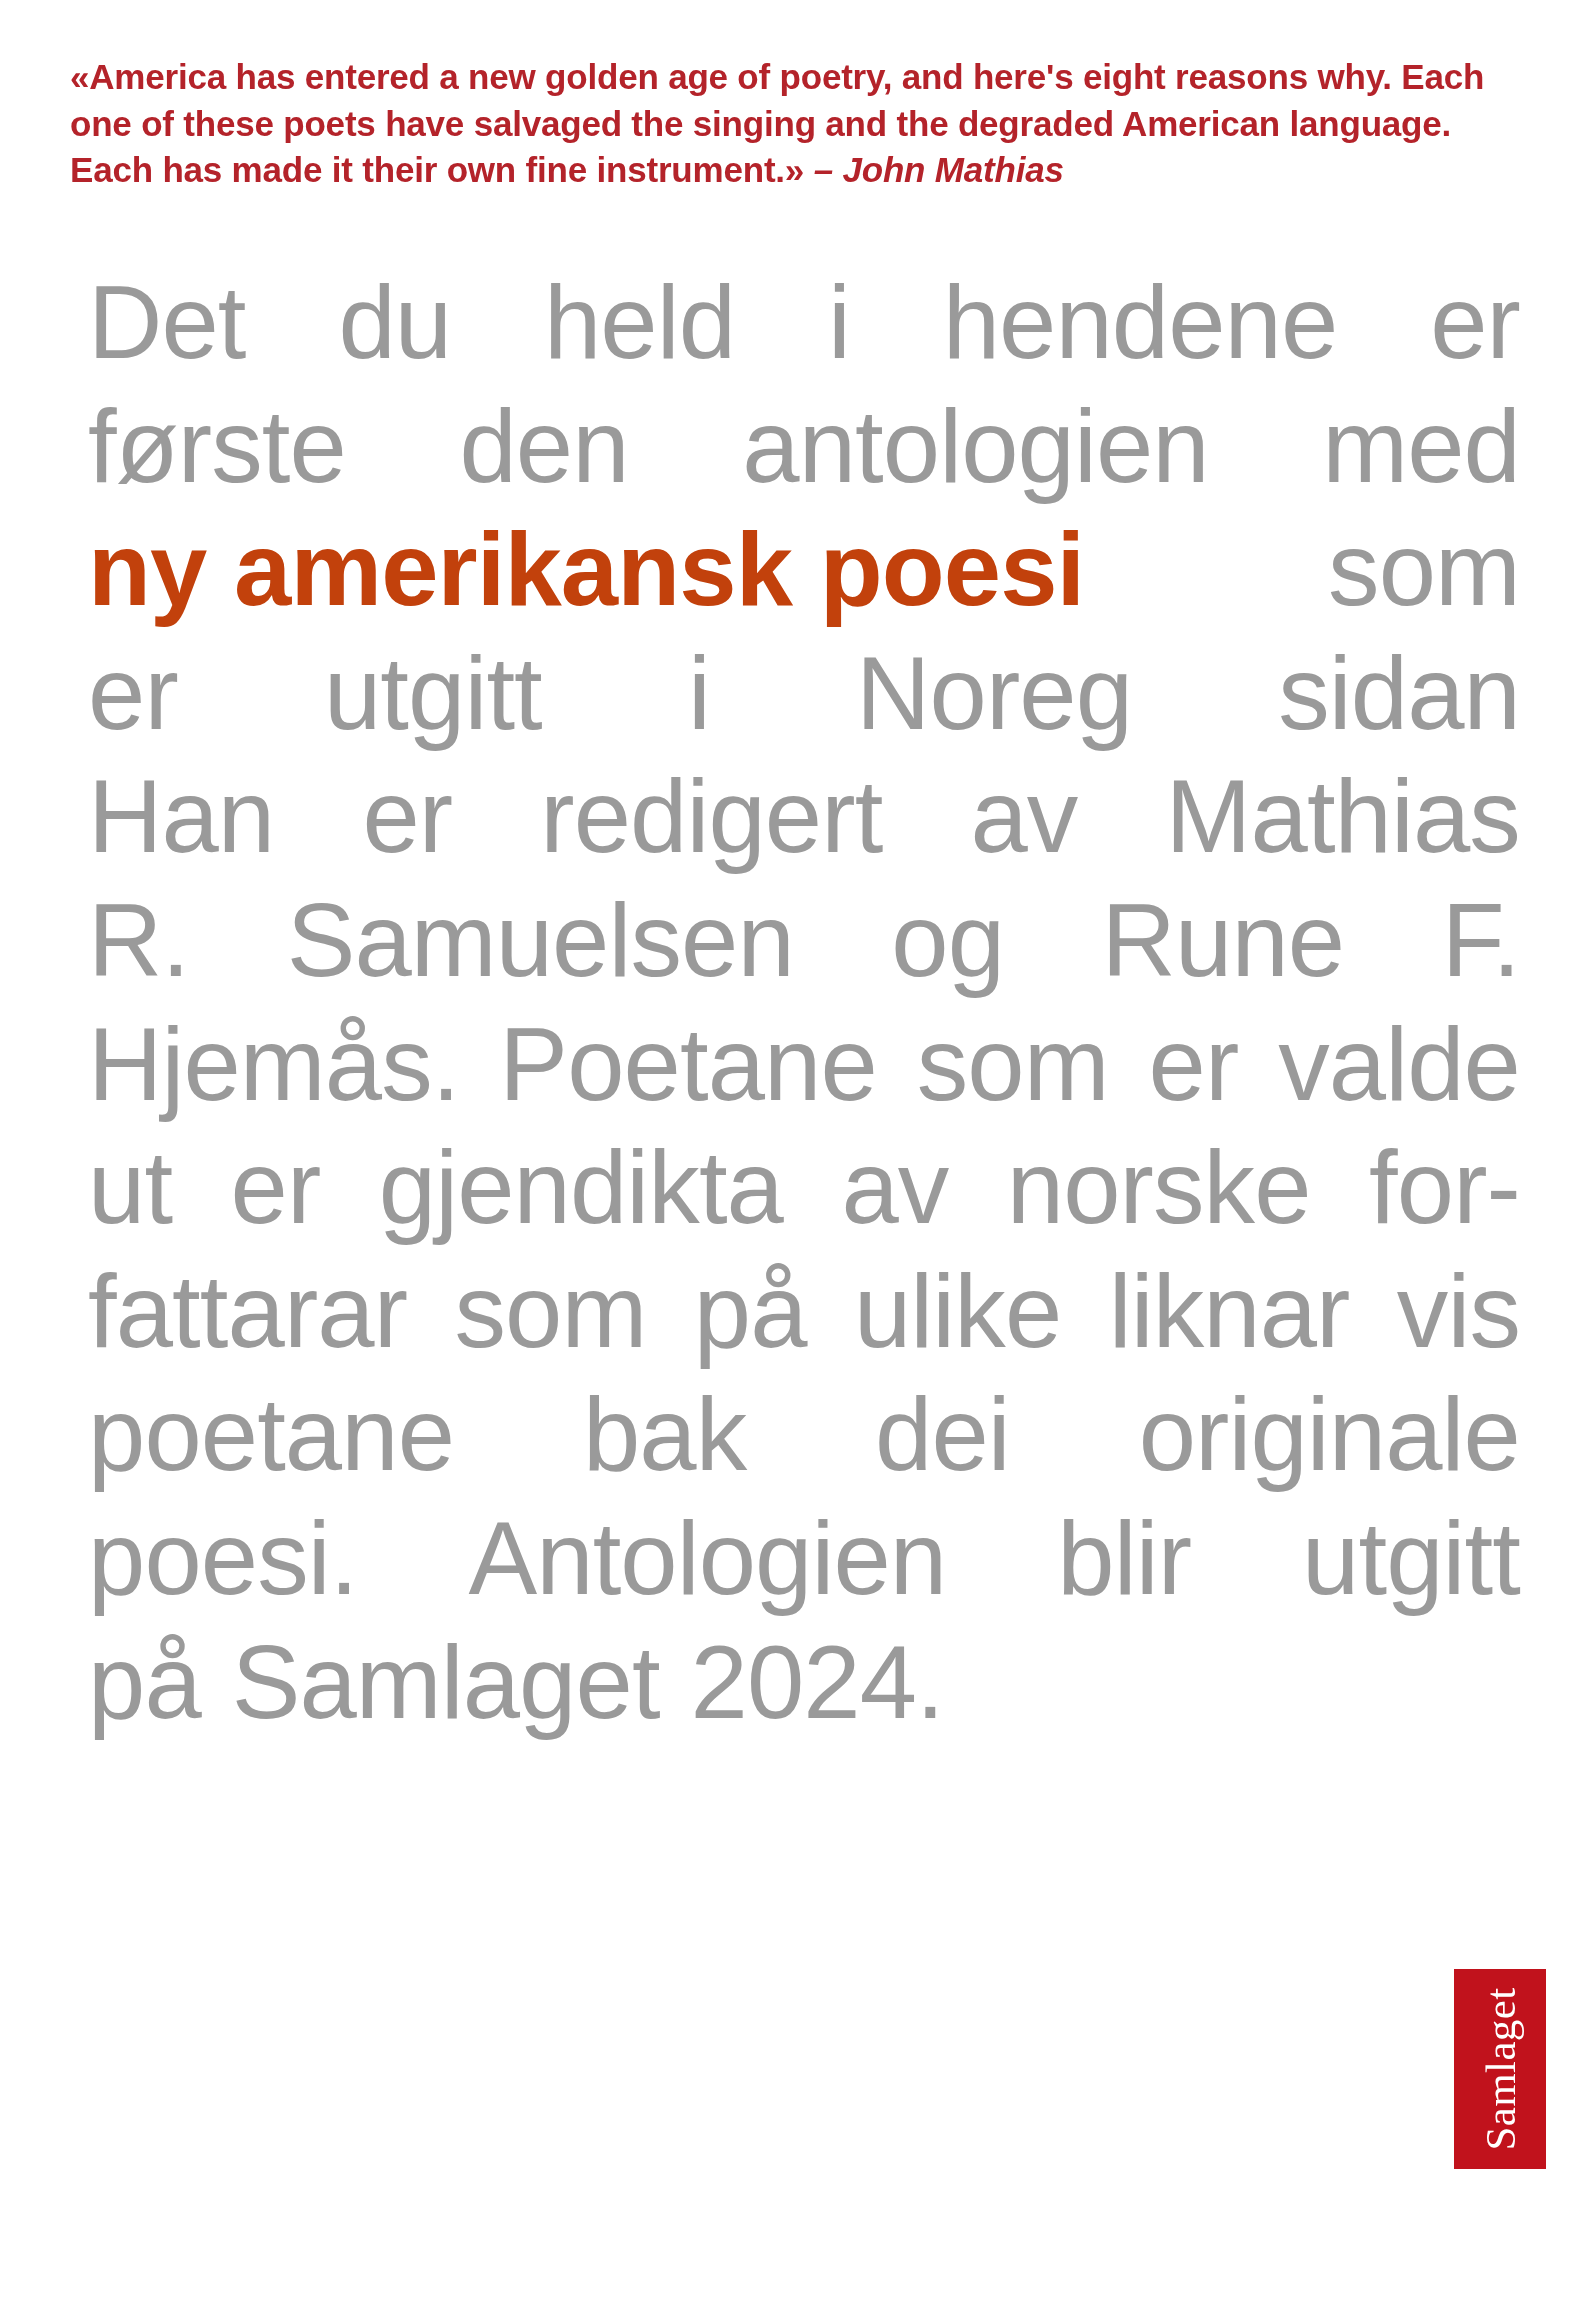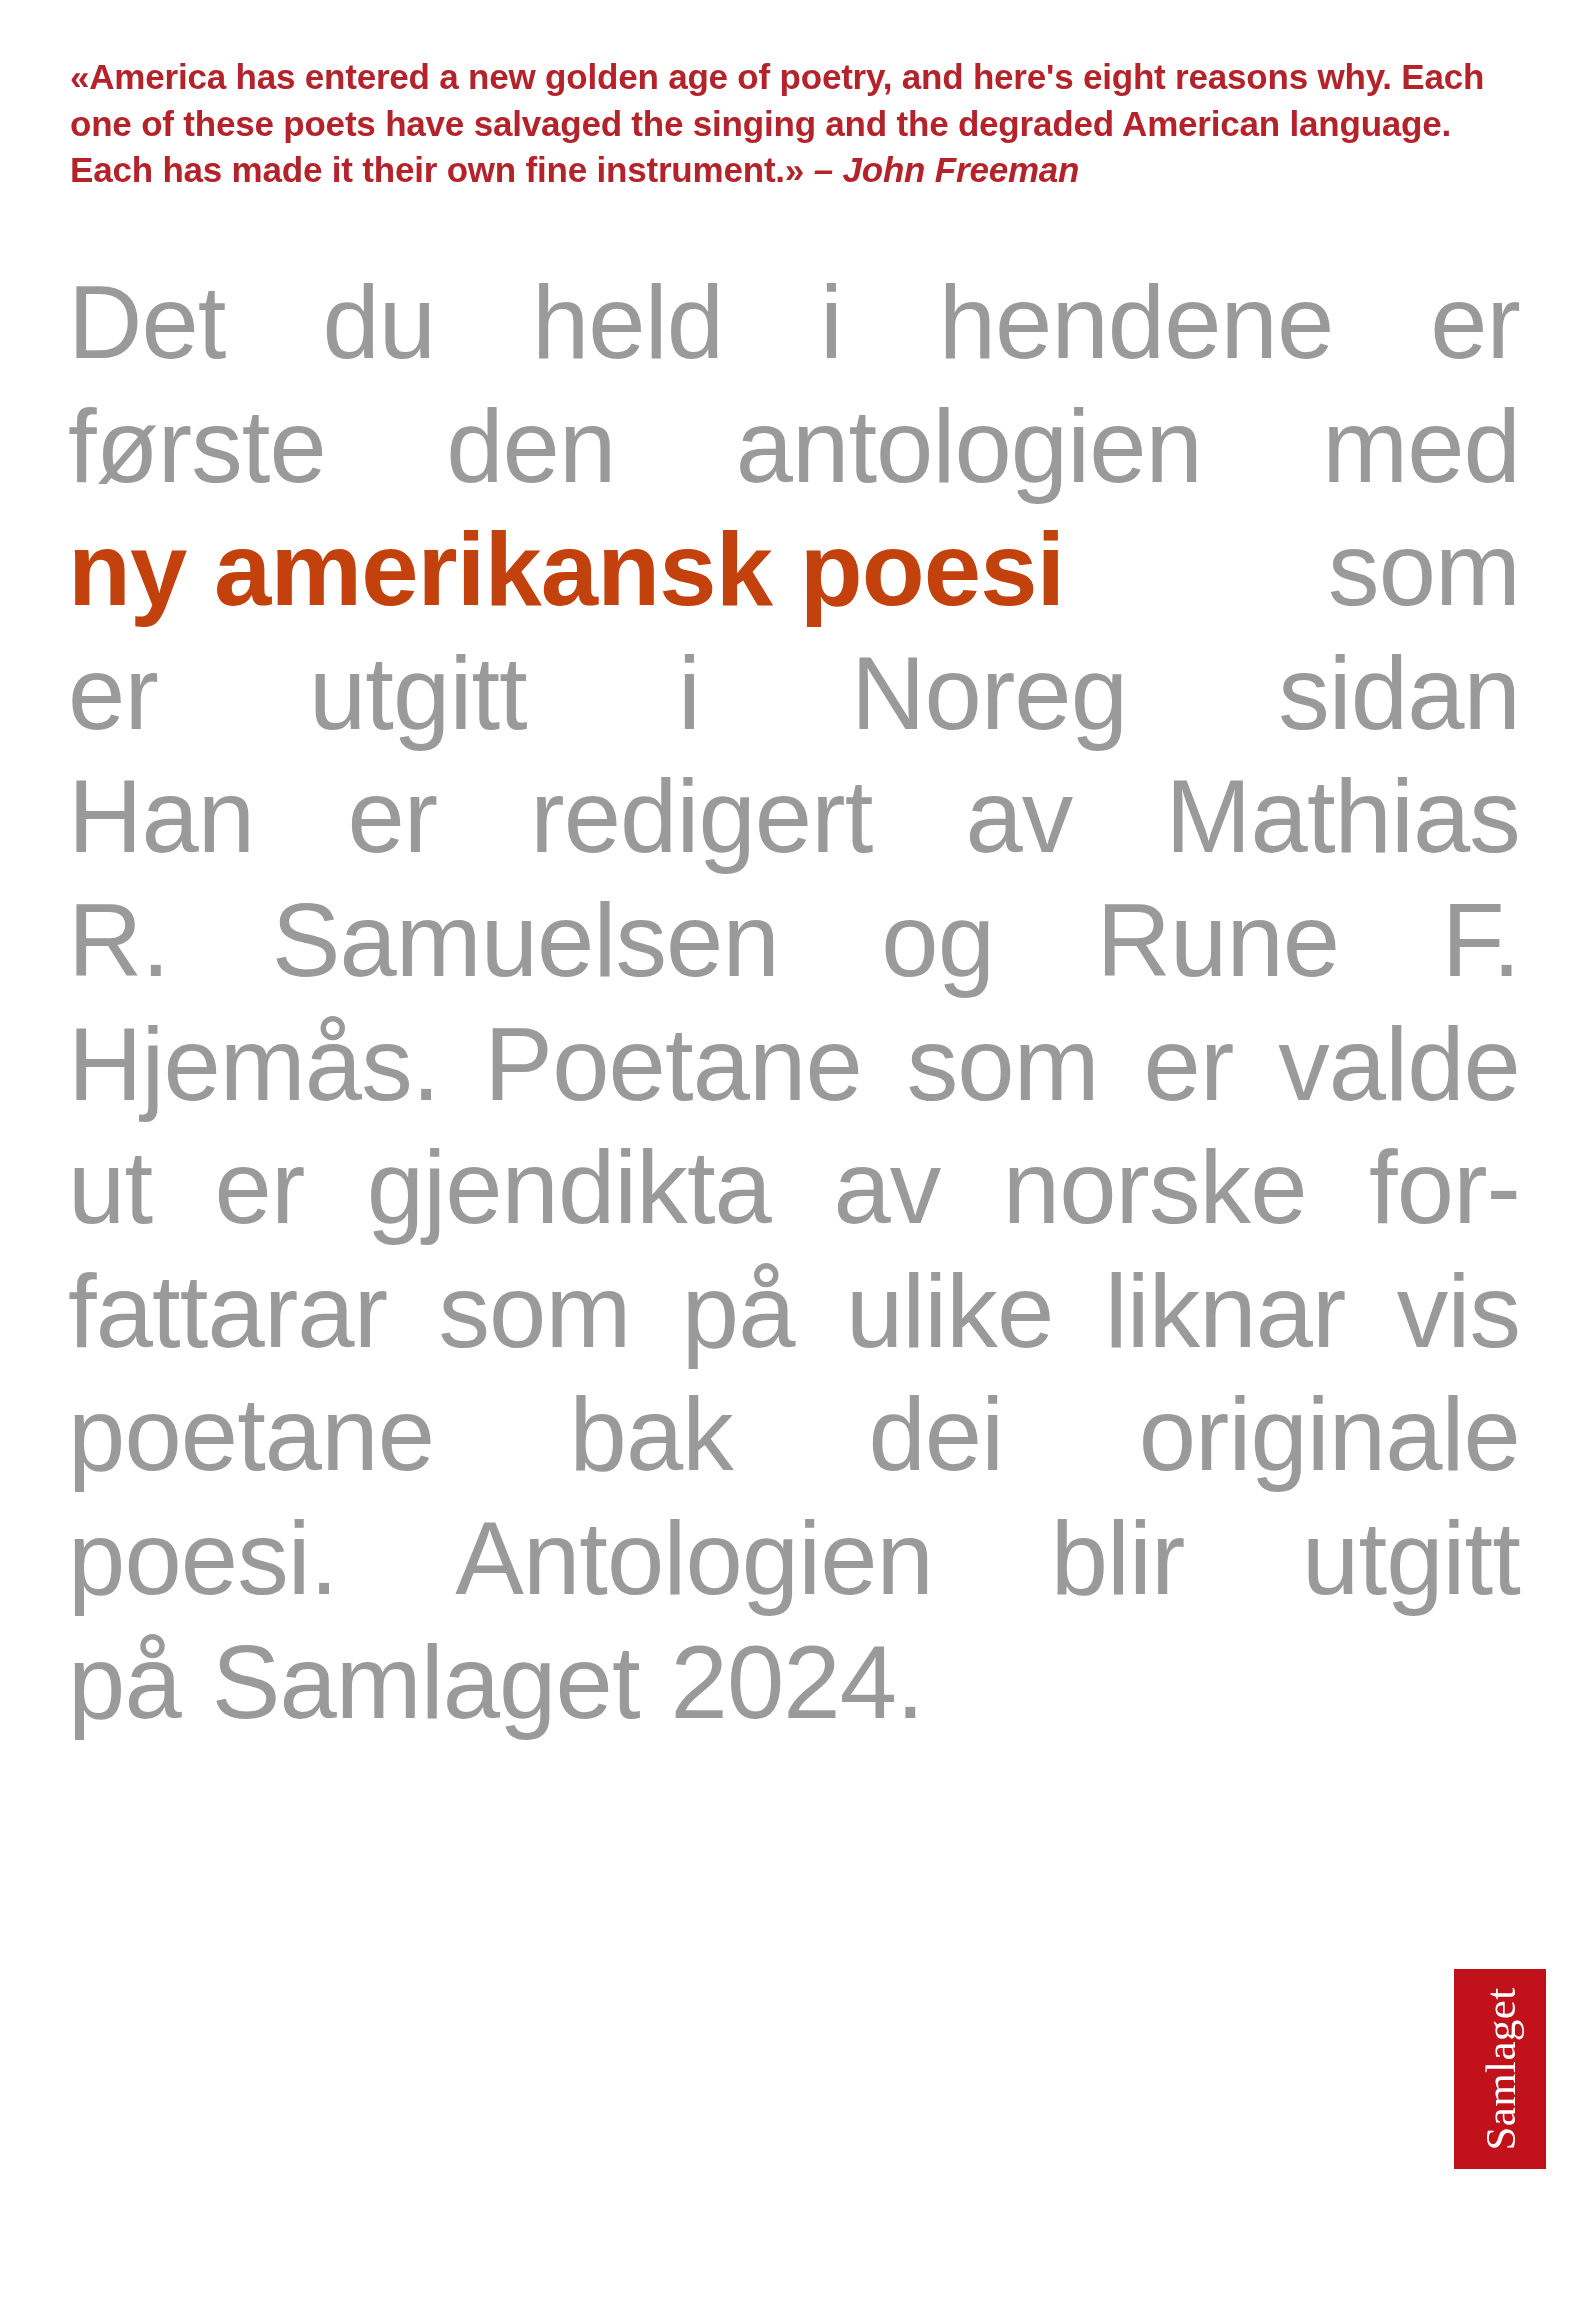--- a/index.html
+++ b/index.html
@@ -58,20 +58,21 @@
     width: 100%;
   }
   .blurb .line.last {
     justify-content: flex-start;
   }
   .blurb .line.last span + span {
     margin-left: 0.30em;
   }
   .blurb .line span {
     display: inline-block;
+    margin-left: 20px;
   }
   .hl {
     color: #c2410c;
     font-weight: bold;
   }
 
   
   .logo {
     position: absolute;
     right: 24px;
@@ -93,21 +94,21 @@
     letter-spacing: 0.4px;
   }
 </style>
 </head>
 <body>
 
 <div class="page">
 
   <div class="quote">
     <span>«America has entered a new golden age of poetry, and here's eight reasons why. Each one of these poets have salvaged the singing and the degraded American language. Each has made it their own fine instrument.»</span>
-    <span class="attrib">– John Freeman</span>
+    <span class="attrib">– John Mathias</span>
   </div>
 
   <div class="blurb">
     <div class="line">
       <span>Det</span>
       <span>du</span>
       <span>held</span>
       <span>i</span>
       <span>hendene</span>
       <span>er</span>

